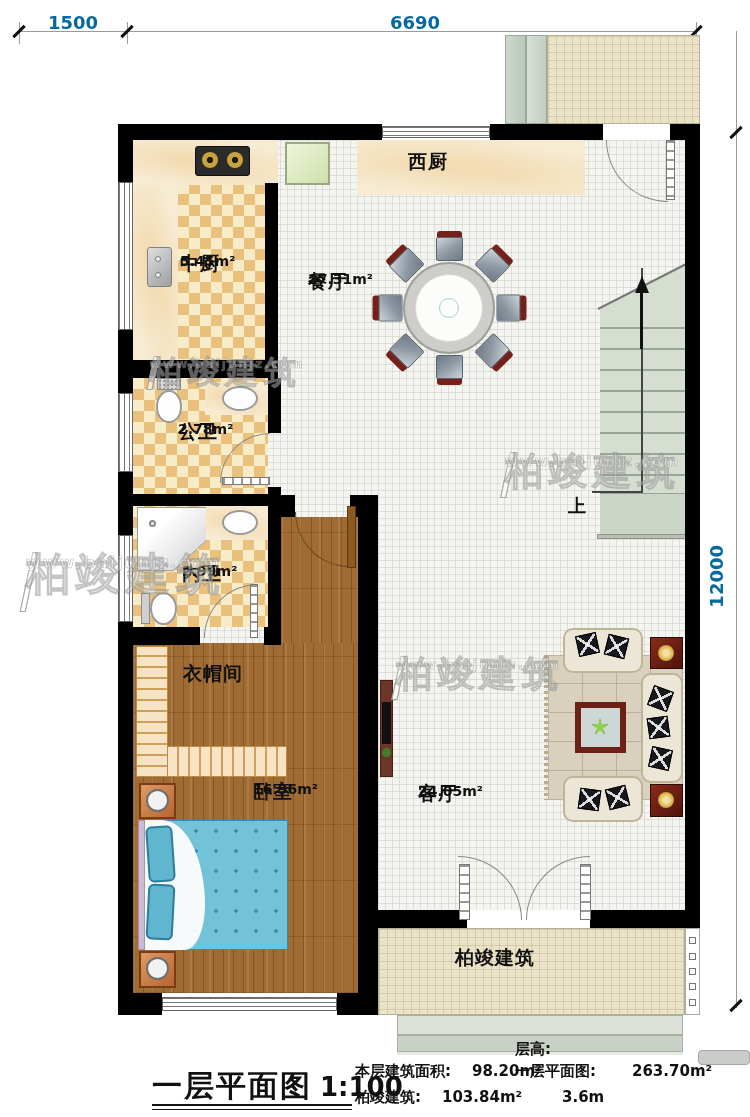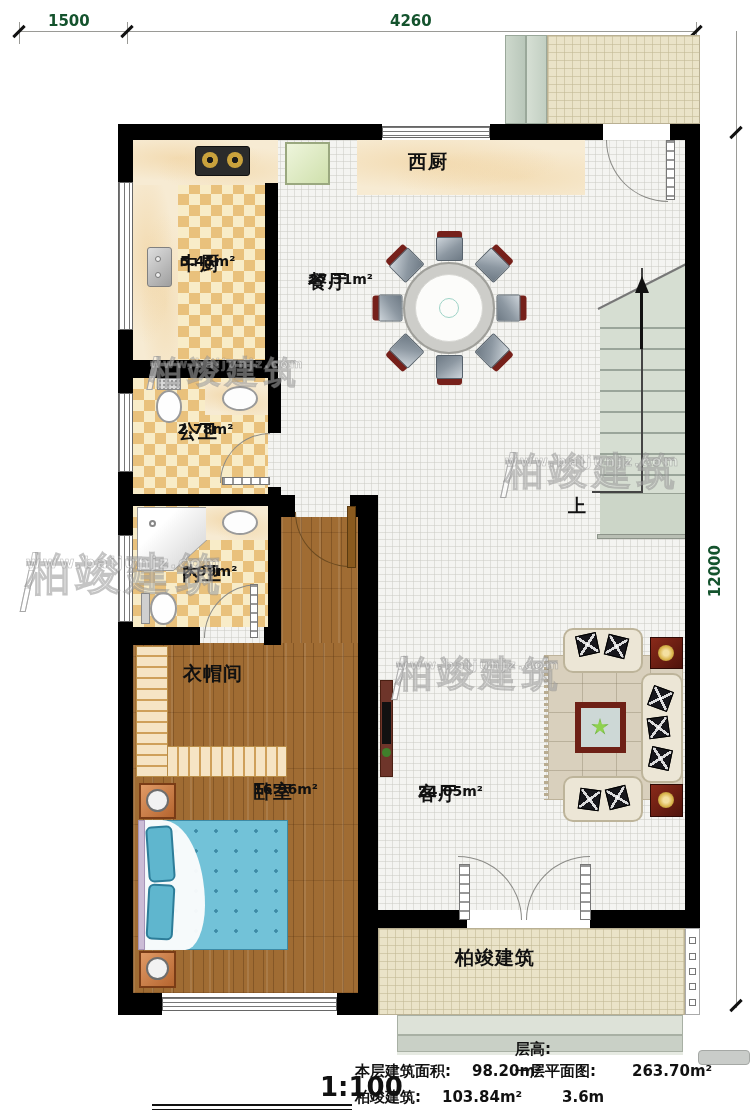--- a/index.html
+++ b/index.html
@@ -28,21 +28,21 @@
                      radial-gradient(ellipse at 72% 68%,rgba(236,196,128,.32),transparent 55%);}
   .win{background:#fff;border:1px solid #666;}
   .win-h{background-image:repeating-linear-gradient(180deg,#777 0 1px,transparent 1px 4px);}
   .win-v{background-image:repeating-linear-gradient(90deg,#777 0 1px,transparent 1px 5px);}
   .arc{border:0 solid #8a8a86;background:transparent;}
   .leaf{background:#fff;border:1px solid #777;
     background-image:repeating-linear-gradient(180deg,#999 0 2px,transparent 2px 9px);}
   .rlabel{text-align:center;font-weight:bold;line-height:1.05;}
   .rlabel .rn{position:static;display:block;font-size:19px;letter-spacing:1px;}
   .rlabel .ra{position:static;display:block;font-size:14px;}
-  .dimtxt{font-size:15px;font-weight:bold;color:#14532d;}
+  .dimtxt{font-size:18px;font-weight:bold;color:#0369a1;}
   .tick{width:16px;height:3px;background:#111;transform:rotate(-45deg);}
   .dline{background:#9a9a96;}
   .chair{width:27px;height:30px;}
   .chair .back{left:1px;right:1px;top:0;height:7px;background:#76201a;border-radius:3px 3px 1px 1px;}
   .chair .seat{left:0;right:0;top:6px;bottom:0;border:1px solid #57626c;border-radius:2px;
     background:linear-gradient(145deg,#cdd4da 0%,#8d98a2 55%,#6e7a85 100%);}
   .pillow{width:21px;height:21px;background:#17171c;border:1px solid #000;
     background-image:linear-gradient(45deg,transparent 45%,rgba(255,255,255,.85) 45% 55%,transparent 55%),
                      linear-gradient(135deg,transparent 45%,rgba(255,255,255,.85) 45% 55%,transparent 55%);}
   .sofa{background:#ece6d6;border:2px solid #bdb49a;border-radius:10px;}
@@ -66,21 +66,21 @@
 <div id="plan">
 
   <div class="dline" style="left:19px;top:31px;width:678px;height:1px;"></div>
   <div class="dline" style="left:19px;top:22px;width:1px;height:22px;"></div>
   <div class="dline" style="left:127px;top:22px;width:1px;height:22px;"></div>
   <div class="dline" style="left:696px;top:22px;width:1px;height:22px;"></div>
   <div class="tick" style="left:11px;top:30px;"></div>
   <div class="tick" style="left:119px;top:30px;"></div>
   <div class="tick" style="left:688px;top:30px;"></div>
   <div class="dimtxt" style="left:48px;top:12px;">1500</div>
-  <div class="dimtxt" style="left:390px;top:12px;">4260</div>
+  <div class="dimtxt" style="left:390px;top:12px;">6690</div>
 
   <div class="dline" style="left:736px;top:31px;width:1px;height:977px;"></div>
   <div class="tick" style="left:728px;top:131px;"></div>
   <div class="tick" style="left:728px;top:1004px;"></div>
   <div class="dimtxt" style="left:706px;top:545px;writing-mode:vertical-rl;transform:rotate(180deg);">12000</div>
 
   <div style="left:505px;top:35px;width:21px;height:89px;background:linear-gradient(90deg,#cdd8cc,#b9c7ba);border:1px solid #9aa89a;"></div>
   <div style="left:526px;top:35px;width:21px;height:89px;background:linear-gradient(90deg,#d6dfd4,#c2cfc2);border:1px solid #9aa89a;"></div>
   <div class="paver" style="left:547px;top:35px;width:153px;height:89px;border:1px solid #b9b093;"></div>
 
@@ -335,20 +335,21 @@
         <i style="height:18px;"></i>
         <i style="height:31px;"></i>
         <i style="height:44px;"></i>
       </span>
     <span class="stack">
         <span class="brand" style="font-size:36px;">柏竣建筑</span>
         <span class="url" style="font-size:13px;">www.baijunjz.com</span>
       </span>
   </div>
 
+  <div style="left:152px;top:1066px;font-size:30px;font-weight:bold;letter-spacing:2px;">一层平面图</div>
   <div style="left:320px;top:1072px;font-size:26px;font-weight:bold;">1:100</div>
   <div style="left:152px;top:1104px;width:200px;height:2px;background:#111;"></div>
   <div style="left:152px;top:1109px;width:200px;height:1px;background:#111;"></div>
 
   <div class="stat-label" style="left:355px;top:1062px;">本层建筑面积:</div>
   <div class="stat-value" style="left:472px;top:1062px;">98.20m²</div>
   <div class="stat-label" style="left:355px;top:1088px;">柏竣建筑:</div>
   <div class="stat-value" style="left:442px;top:1088px;">103.84m²</div>
   <div class="stat-label" style="left:515px;top:1062px;">一层平面图:</div>
   <div class="stat-value" style="left:632px;top:1062px;">263.70m²</div>

